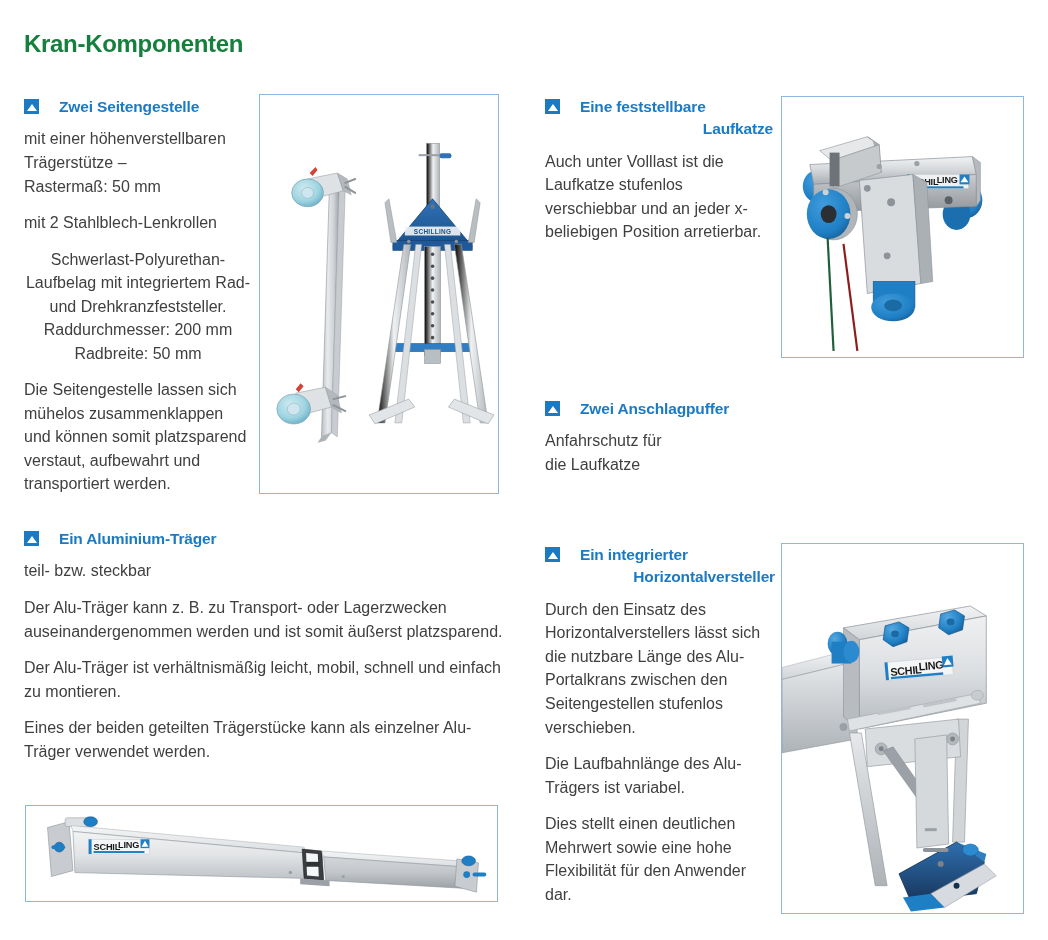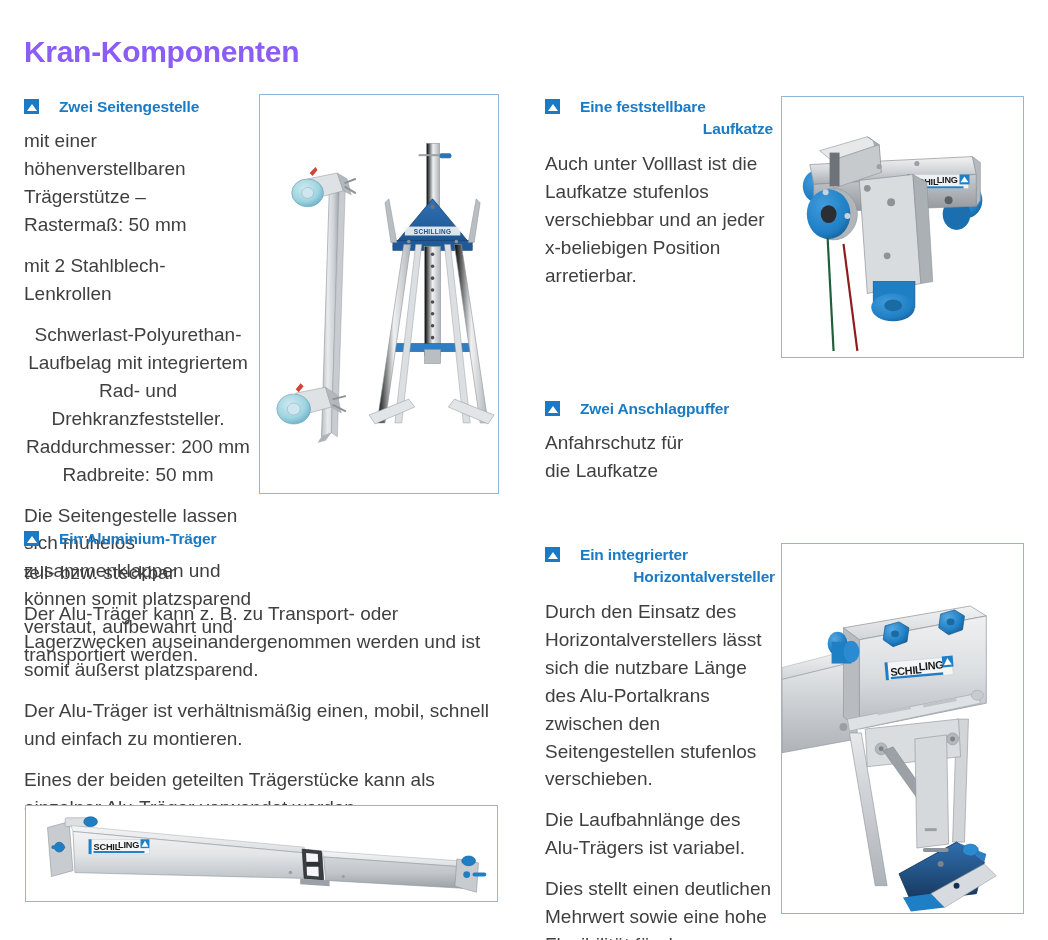--- a/index.html
+++ b/index.html
@@ -20,24 +20,24 @@
     position: relative;
     width: 1048px;
     height: 940px;
   }
 
   
   .page-title {
     position: absolute;
     left: 24px;
     top: 15px;
-    font-size: 30px;
+    font-size: 24px;
     font-weight: bold;
     letter-spacing: -0.3px;
-    color: #8b5cf6;
+    color: #15803d;
     line-height: 1.1;
     white-space: nowrap;
   }
 
   
   .block { position: absolute; }
 
   .sec-heading {
     color: #1b7ac4;
     font-weight: bold;
@@ -69,21 +69,21 @@
     top: 50%;
     transform: translate(-50%, -42%);
     width: 0;
     height: 0;
     border-left: 5px solid transparent;
     border-right: 5px solid transparent;
     border-bottom: 7px solid #ffffff;
   }
 
   .para {
-    font-size: 19px;
+    font-size: 16px;
     line-height: 1.47;
     margin: 0 0 13px 0;
     color: #3f3f3f;
   }
   .para:last-child { margin-bottom: 0; }
 
   
   .img-frame {
     position: absolute;
     background: #ffffff;
@@ -300,21 +300,21 @@
 die Laufkatze</p>
   </div>
 
   <div class="block" style="left:24px; top:528px; width:480px;">
     <div class="sec-heading">
       <span class="bullet-icon"></span>
       <span class="heading-text">Ein Aluminium-Träger</span>
     </div>
     <p class="para">teil- bzw. steckbar</p>
     <p class="para">Der Alu-Träger kann z. B. zu Transport- oder Lagerzwecken auseinandergenommen werden und ist somit äußerst platzsparend.</p>
-    <p class="para">Der Alu-Träger ist verhältnismäßig einen, mobil, schnell und einfach zu montieren.</p>
+    <p class="para">Der Alu-Träger ist verhältnismäßig leicht, mobil, schnell und einfach zu montieren.</p>
     <p class="para">Eines der beiden geteilten Trägerstücke kann als einzelner Alu-Träger verwendet werden.</p>
   </div>
 
   <div class="img-frame" style="left:25px; top:805px; width:473px; height:97px;">
     <svg viewBox="0 0 473 97" preserveAspectRatio="xMidYMid meet">
       <defs>
         <linearGradient id="bTop" x1="0" y1="0" x2="0" y2="1">
           <stop offset="0" stop-color="#f4f5f6"></stop>
           <stop offset="1" stop-color="#dcdfe2"></stop>
         </linearGradient>

